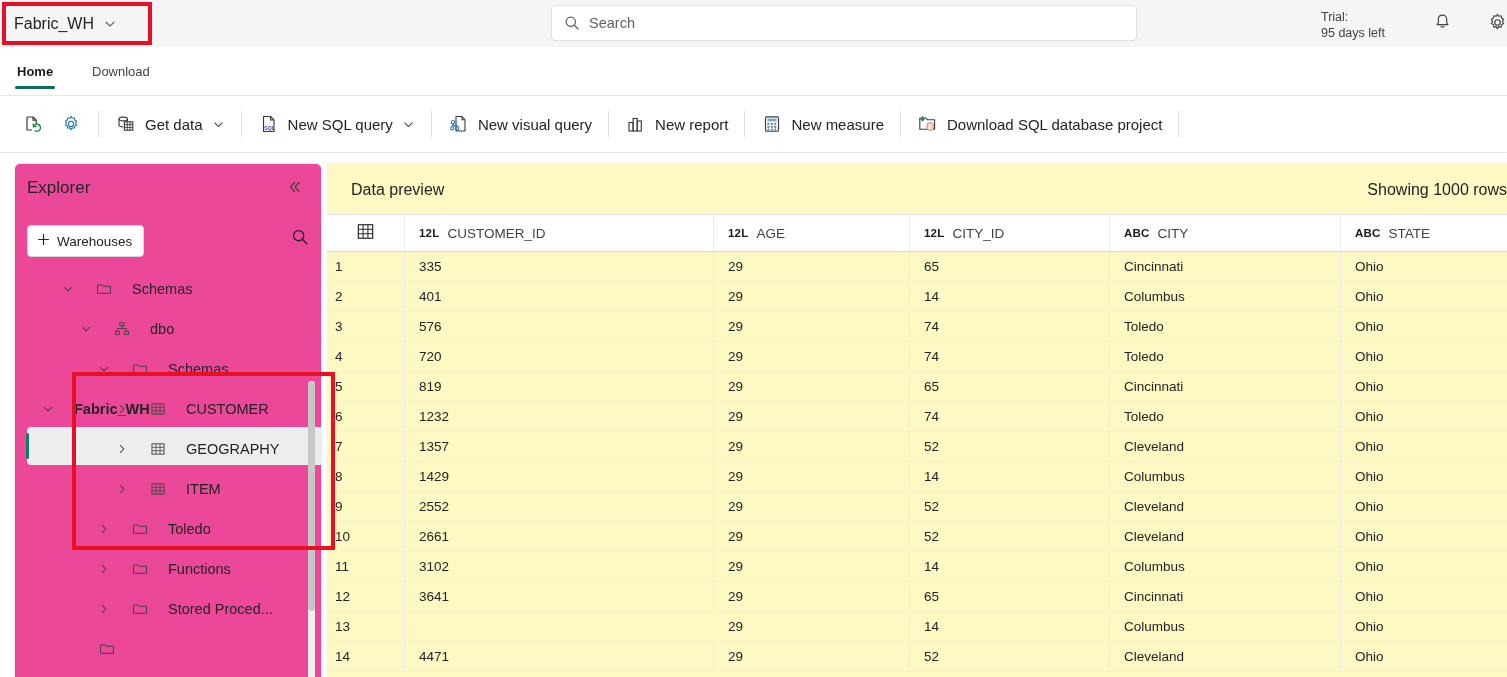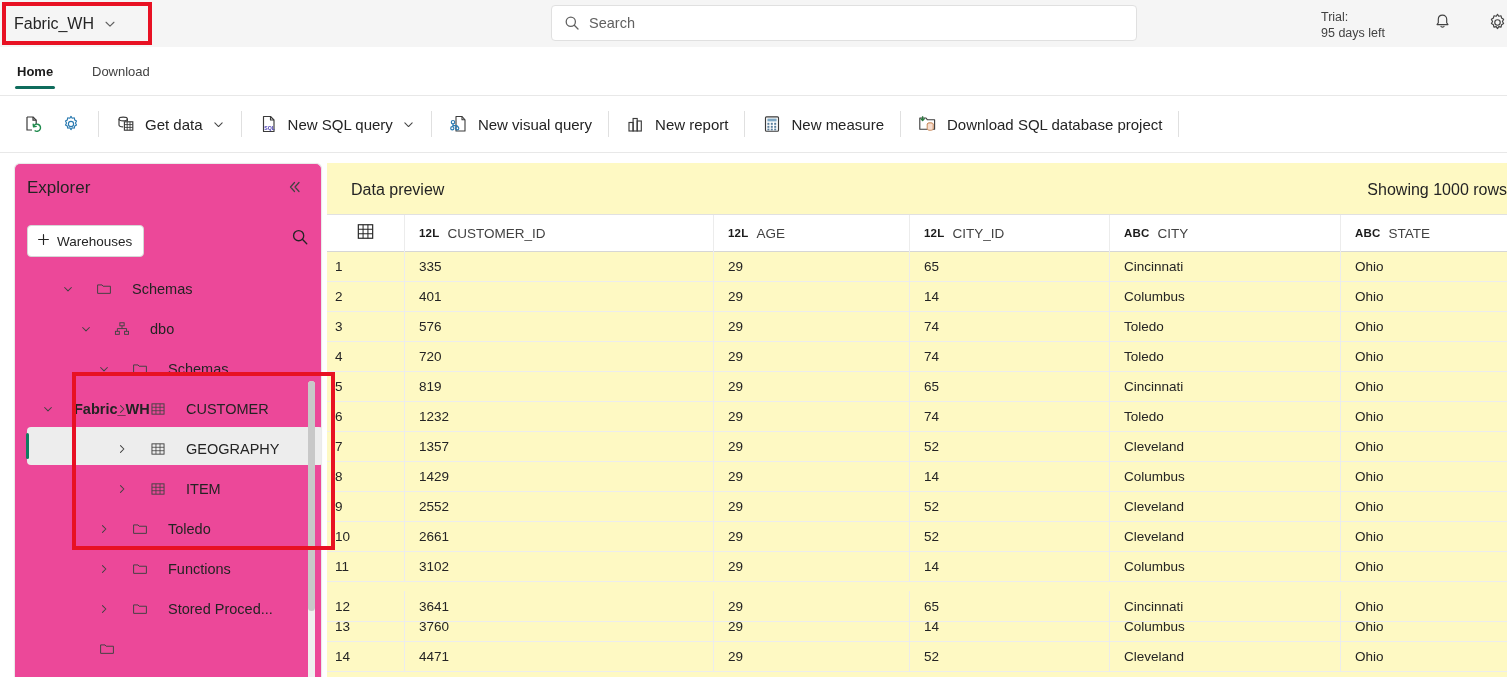--- a/index.html
+++ b/index.html
@@ -606,31 +606,30 @@
             <div class="gcell last" style="left: 1014px; width: 166px; border-right: none;">Ohio</div>
           </div>
           <div class="grow" style="top: 337px;">
             <div class="gcell rn" style="left: 0px; width: 78px;">11</div>
             <div class="gcell " style="left: 78px; width: 309px;">3102</div>
             <div class="gcell " style="left: 387px; width: 196px;">29</div>
             <div class="gcell " style="left: 583px; width: 200px;">14</div>
             <div class="gcell " style="left: 783px; width: 231px;">Columbus</div>
             <div class="gcell last" style="left: 1014px; width: 166px; border-right: none;">Ohio</div>
           </div>
-          <div class="grow" style="top: 377px; text-align: center;">
+          <div class="grow" style="top: 367px; text-align: center;">
             <div class="gcell rn" style="left: 0px; width: 78px;">12</div>
             <div class="gcell " style="left: 78px; width: 309px;">3641</div>
             <div class="gcell " style="left: 387px; width: 196px;">29</div>
             <div class="gcell " style="left: 583px; width: 200px;">65</div>
             <div class="gcell " style="left: 783px; width: 231px;">Cincinnati</div>
             <div class="gcell last" style="left: 1014px; width: 166px; border-right: none;">Ohio</div>
           </div>
           <div class="grow" style="top: 397px;">
             <div class="gcell rn" style="left: 0px; width: 78px;">13</div>
-            <div class="gcell " style="left: 78px; width: 309px;">3760</div>
             <div class="gcell " style="left: 387px; width: 196px;">29</div>
             <div class="gcell " style="left: 583px; width: 200px;">14</div>
             <div class="gcell " style="left: 783px; width: 231px;">Columbus</div>
             <div class="gcell last" style="left: 1014px; width: 166px; border-right: none;">Ohio</div>
           </div>
           <div class="grow" style="top: 427px;">
             <div class="gcell rn" style="left: 0px; width: 78px;">14</div>
             <div class="gcell " style="left: 78px; width: 309px;">4471</div>
             <div class="gcell " style="left: 387px; width: 196px;">29</div>
             <div class="gcell " style="left: 583px; width: 200px;">52</div>

